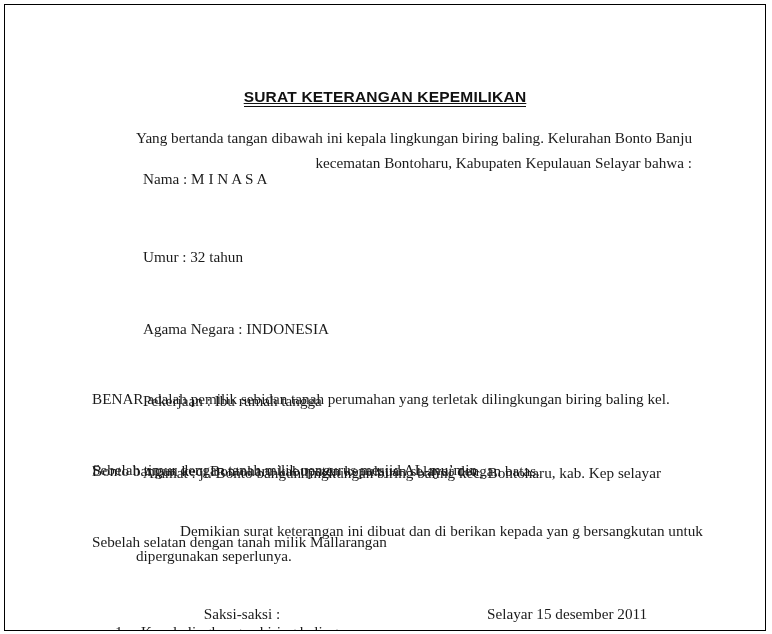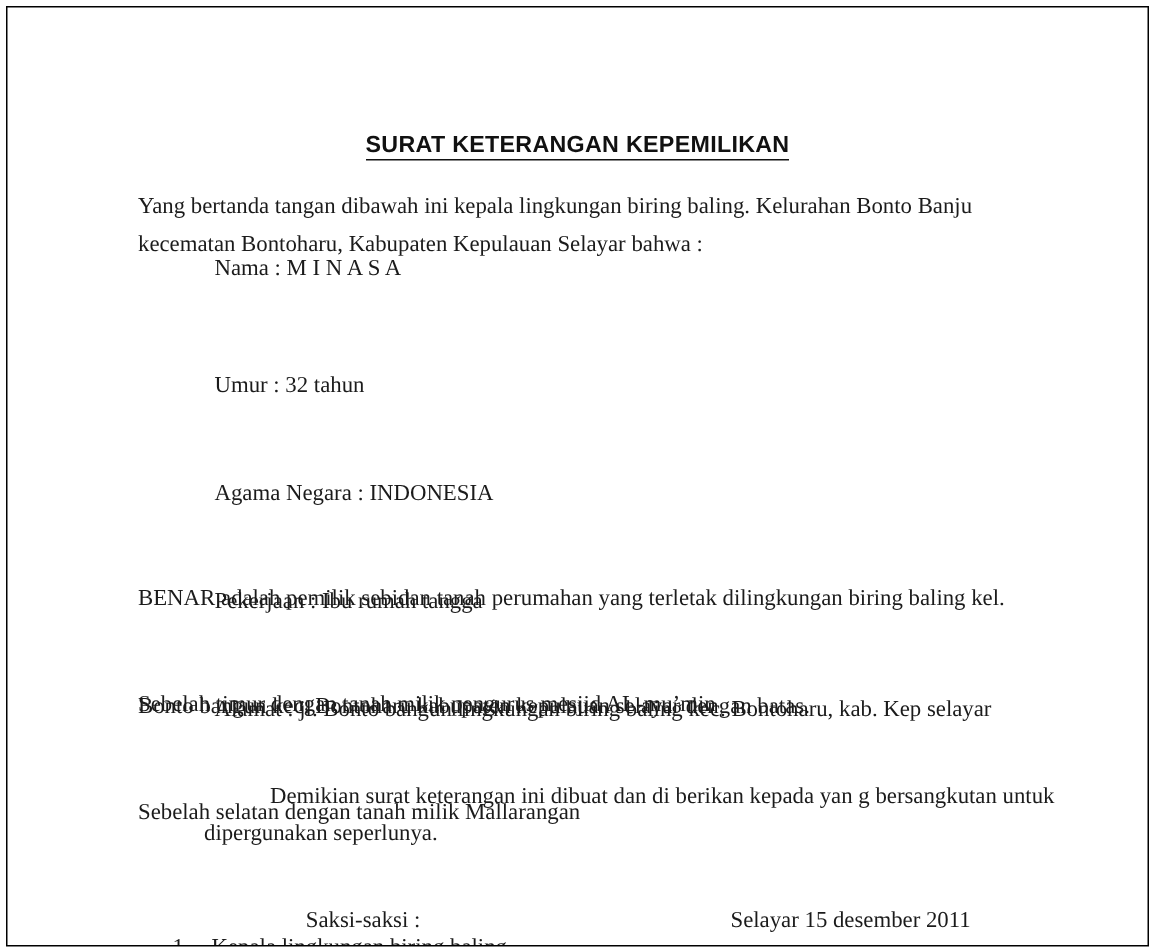--- a/index.html
+++ b/index.html
@@ -46,35 +46,37 @@
     text-align: center;
     font-family: "Liberation Sans", "DejaVu Sans", sans-serif;
     font-weight: bold;
     font-size: 15.5px;
     letter-spacing: 0.2px;
     color: #111111;
   }
   .doc-title span {
     border-bottom: 1.6px solid #111111;
     padding-bottom: 1px;
+    text-decoration: underline;
   }
 
   
   .blk {
     position: absolute;
     font-size: 15.2px;
     line-height: 25px;
     color: #1b1b1b;
     white-space: pre-wrap;
   }
 
   .opening {
     left: 87px;
     top: 120px;
     width: 600px;
+    text-align: right;
   }
 
   .nama-line {
     left: 138px;
     top: 161px;
     width: 540px;
   }
 
   .details {
     left: 138px;

